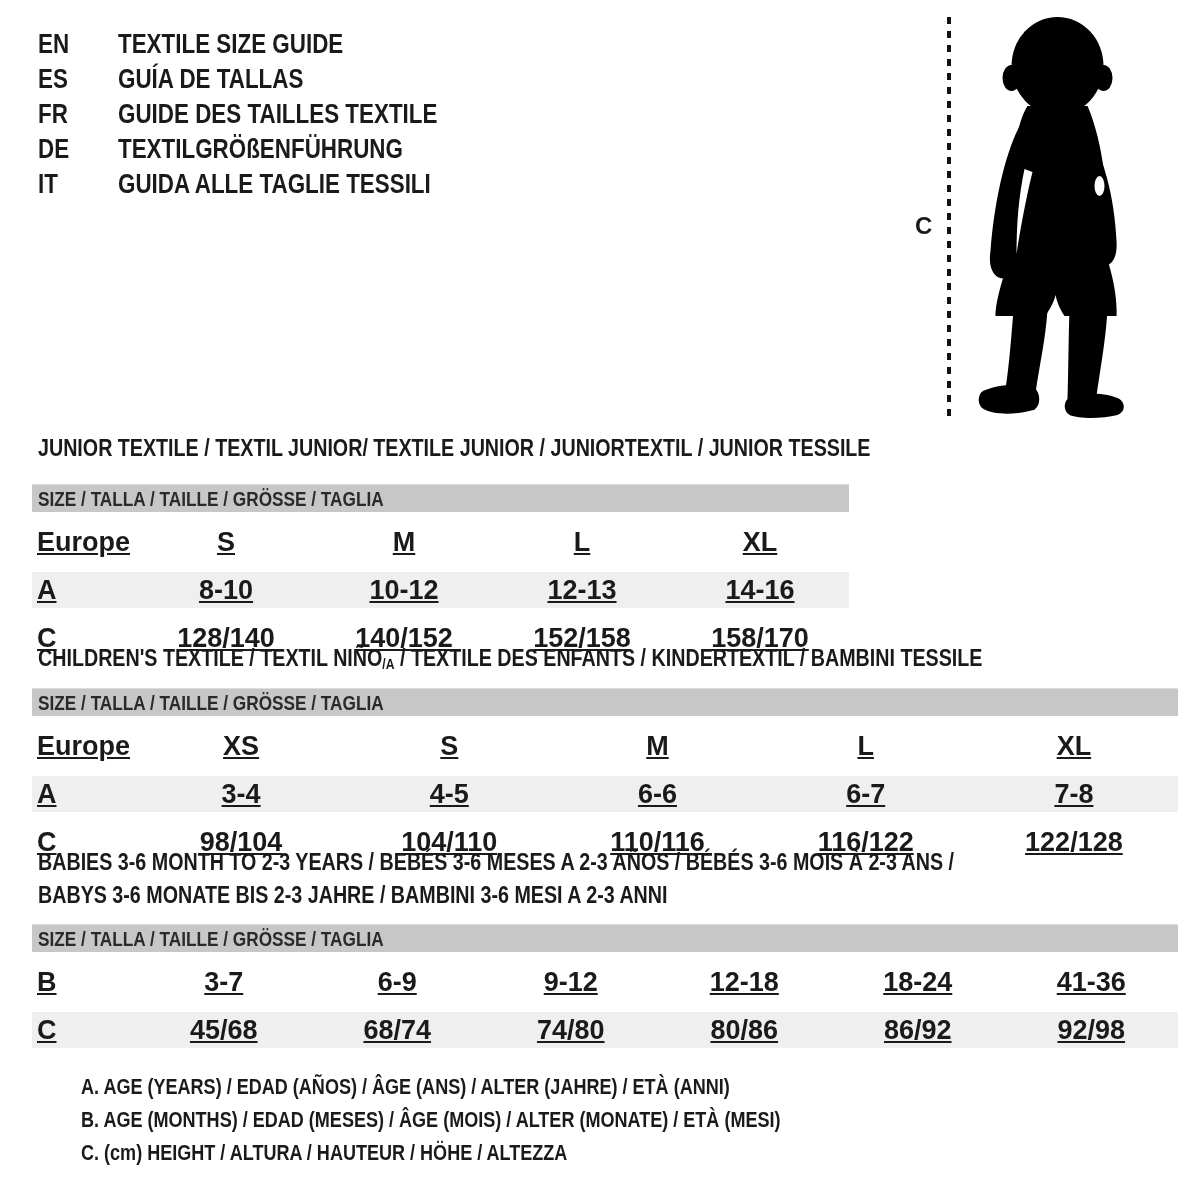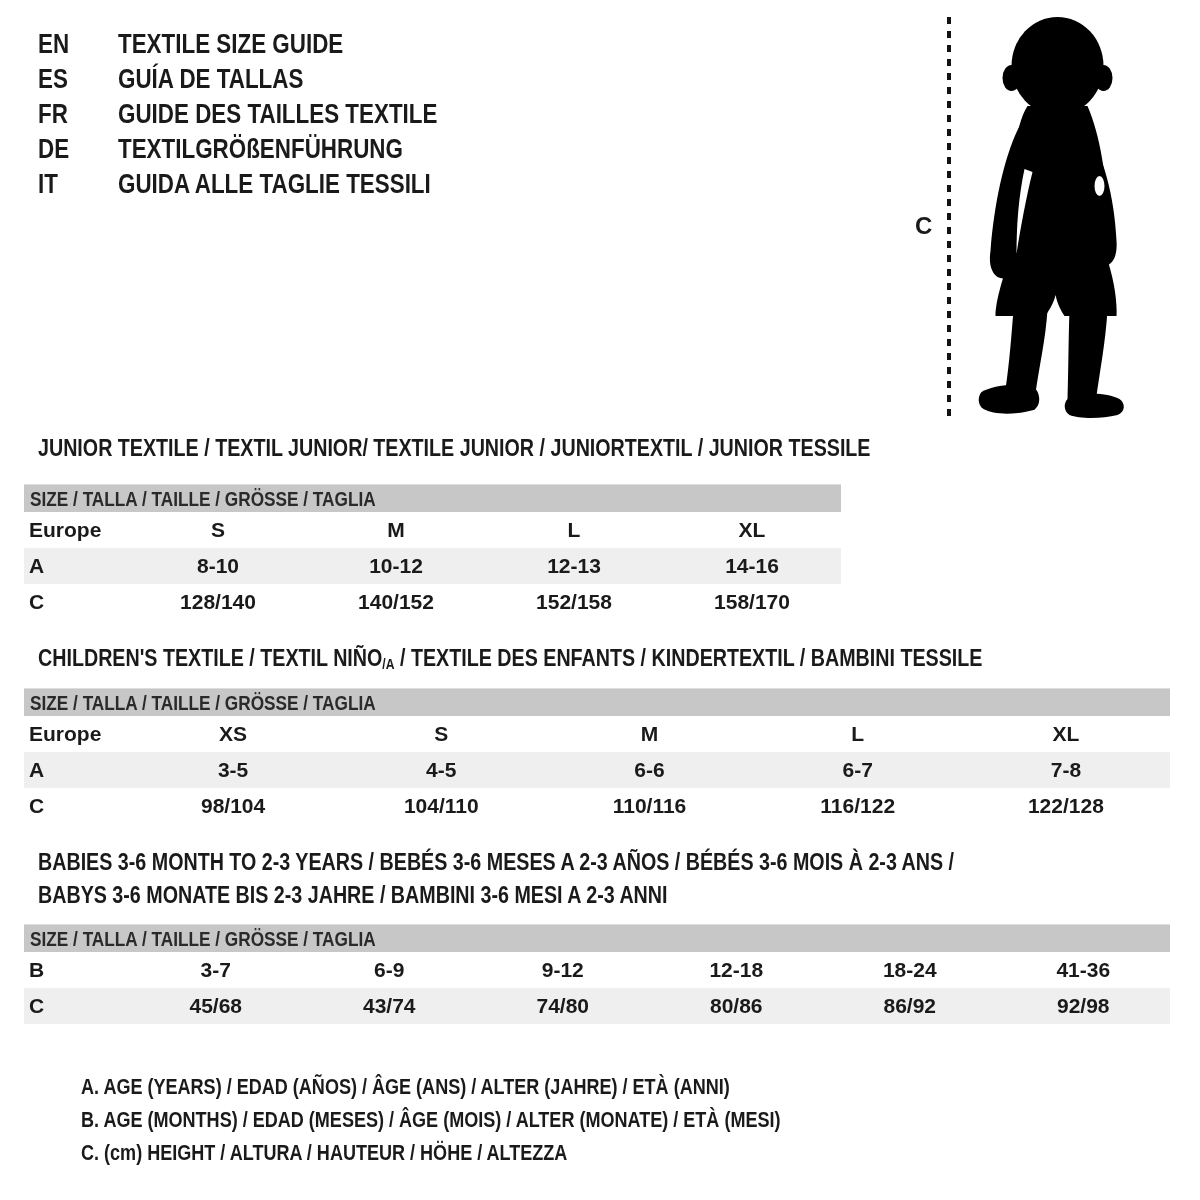--- a/index.html
+++ b/index.html
@@ -74,36 +74,38 @@
     font-size: 24px;
     margin: 0;
     white-space: nowrap;
   }
   .sub-size {
     font-size: 0.62em;
     vertical-align: -0.22em;
   }
   .size-table {
     position: absolute;
-    left: 24px;
+    left: 32px;
+    text-decoration: underline;
   }
   .size-bar {
     height: 27px;
     line-height: 27px;
     background: #c7c7c7;
     border-top: 1px solid #dedede;
     padding-left: 6px;
     font-size: 21px;
     color: #2a2a2a;
   }
   .trow {
     display: grid;
     height: 36px;
     align-items: center;
-    font-size: 21px;
+    font-size: 27px;
+    margin-top: 12px;
   }
   .cols4 { grid-template-columns: 105px repeat(4, 1fr); }
   .cols5 { grid-template-columns: 105px repeat(5, 1fr); }
   .cols6 { grid-template-columns: 105px repeat(6, 1fr); }
   .trow .cell { text-align: center; }
   .trow .cell.rowlabel { text-align: left; padding-left: 5px; }
   .trow.alt { background: #efefef; }
   .w-junior { width: 817px; }
   .w-wide   { width: 1146px; }
   
@@ -205,21 +207,21 @@
   <div class="trow cols5">
     <span class="cell rowlabel">Europe</span>
     <span class="cell">XS</span>
     <span class="cell">S</span>
     <span class="cell">M</span>
     <span class="cell">L</span>
     <span class="cell">XL</span>
   </div>
   <div class="trow cols5 alt">
     <span class="cell rowlabel">A</span>
-    <span class="cell">3-5</span>
+    <span class="cell">3-4</span>
     <span class="cell">4-5</span>
     <span class="cell">6-6</span>
     <span class="cell">6-7</span>
     <span class="cell">7-8</span>
   </div>
   <div class="trow cols5">
     <span class="cell rowlabel">C</span>
     <span class="cell">98/104</span>
     <span class="cell">104/110</span>
     <span class="cell">110/116</span>
@@ -239,21 +241,21 @@
     <span class="cell">3-7</span>
     <span class="cell">6-9</span>
     <span class="cell">9-12</span>
     <span class="cell">12-18</span>
     <span class="cell">18-24</span>
     <span class="cell">41-36</span>
   </div>
   <div class="trow cols6 alt">
     <span class="cell rowlabel">C</span>
     <span class="cell">45/68</span>
-    <span class="cell">43/74</span>
+    <span class="cell">68/74</span>
     <span class="cell">74/80</span>
     <span class="cell">80/86</span>
     <span class="cell">86/92</span>
     <span class="cell">92/98</span>
   </div>
 </div>
 
 <div class="legend">
   <div class="legend-line cond">A. AGE (YEARS) / EDAD (AÑOS) / ÂGE (ANS) / ALTER (JAHRE) / ETÀ (ANNI)</div>
   <div class="legend-line cond">B. AGE (MONTHS) / EDAD (MESES) / ÂGE (MOIS) / ALTER (MONATE) / ETÀ (MESI)</div>

